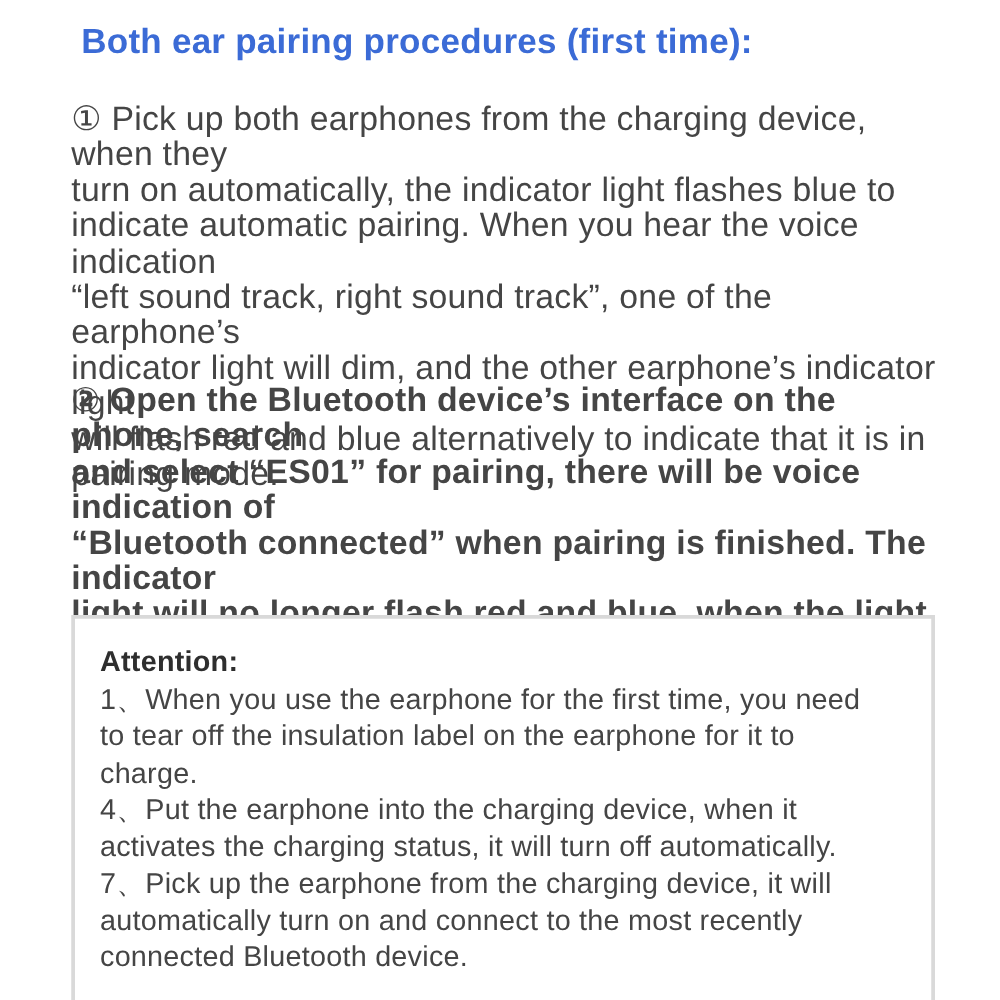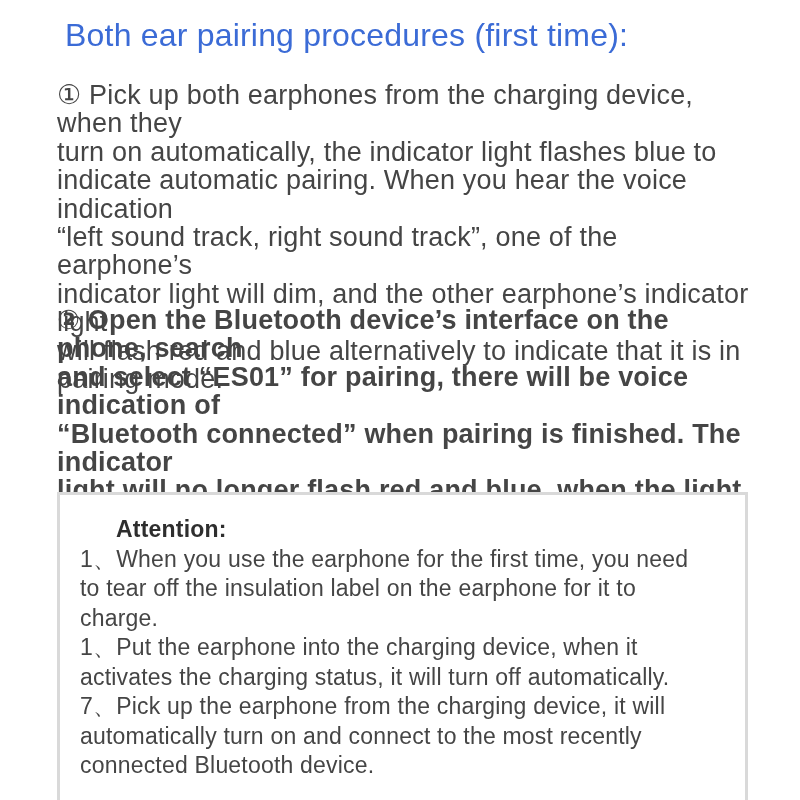--- a/index.html
+++ b/index.html
@@ -17,22 +17,22 @@
   }
   .page {
     position: relative;
     width: 800px; height: 800px;
     overflow: hidden;
     background: var(--background);
   }
   .page-title {
     position: absolute;
     left: 65px; top: 17px;
-    font-size: 32px;
-    font-weight: normal;
+    font-size: 28px;
+    font-weight: bold;
     letter-spacing: 0.2px;
     color: var(--heading);
     text-align: center;
   }
   .step-paragraph {
     position: absolute;
     left: 57px;
     width: 694px;
     font-size: 27px;
     line-height: 28.4px;
@@ -49,21 +49,20 @@
     border: 3px solid var(--box-border);
     background: var(--background);
     padding: 20px 18px 0 20px;
   }
   .attention-title {
     font-size: 23px;
     font-weight: bold;
     line-height: 29.5px;
     letter-spacing: 0.2px;
     color: var(--title-text);
-    margin-left: 36px;
   }
   .attention-item {
     font-size: 23px;
     line-height: 29.5px;
     letter-spacing: 0.2px;
     color: var(--body-text);
     white-space: pre-line;
   }
 </style>
 </head>
@@ -85,20 +84,20 @@
 and select “ES01” for pairing, there will be voice indication of
 “Bluetooth connected” when pairing is finished. The indicator
 light will no longer flash red and blue, when the light dims,
 Bluetooth pairing is accomplished.</p>
 
   <section class="attention-box">
     <h2 class="attention-title">Attention:</h2>
     <p class="attention-item">1、When you use the earphone for the first time, you need
 to tear off the insulation label on the earphone for it to
 charge.</p>
-    <p class="attention-item">1、Put the earphone into the charging device, when it
+    <p class="attention-item">4、Put the earphone into the charging device, when it
 activates the charging status, it will turn off automatically.</p>
     <p class="attention-item">7、Pick up the earphone from the charging device, it will
 automatically turn on and connect to the most recently
 connected Bluetooth device.</p>
   </section>
 
 </div>
 
 </body></html>

